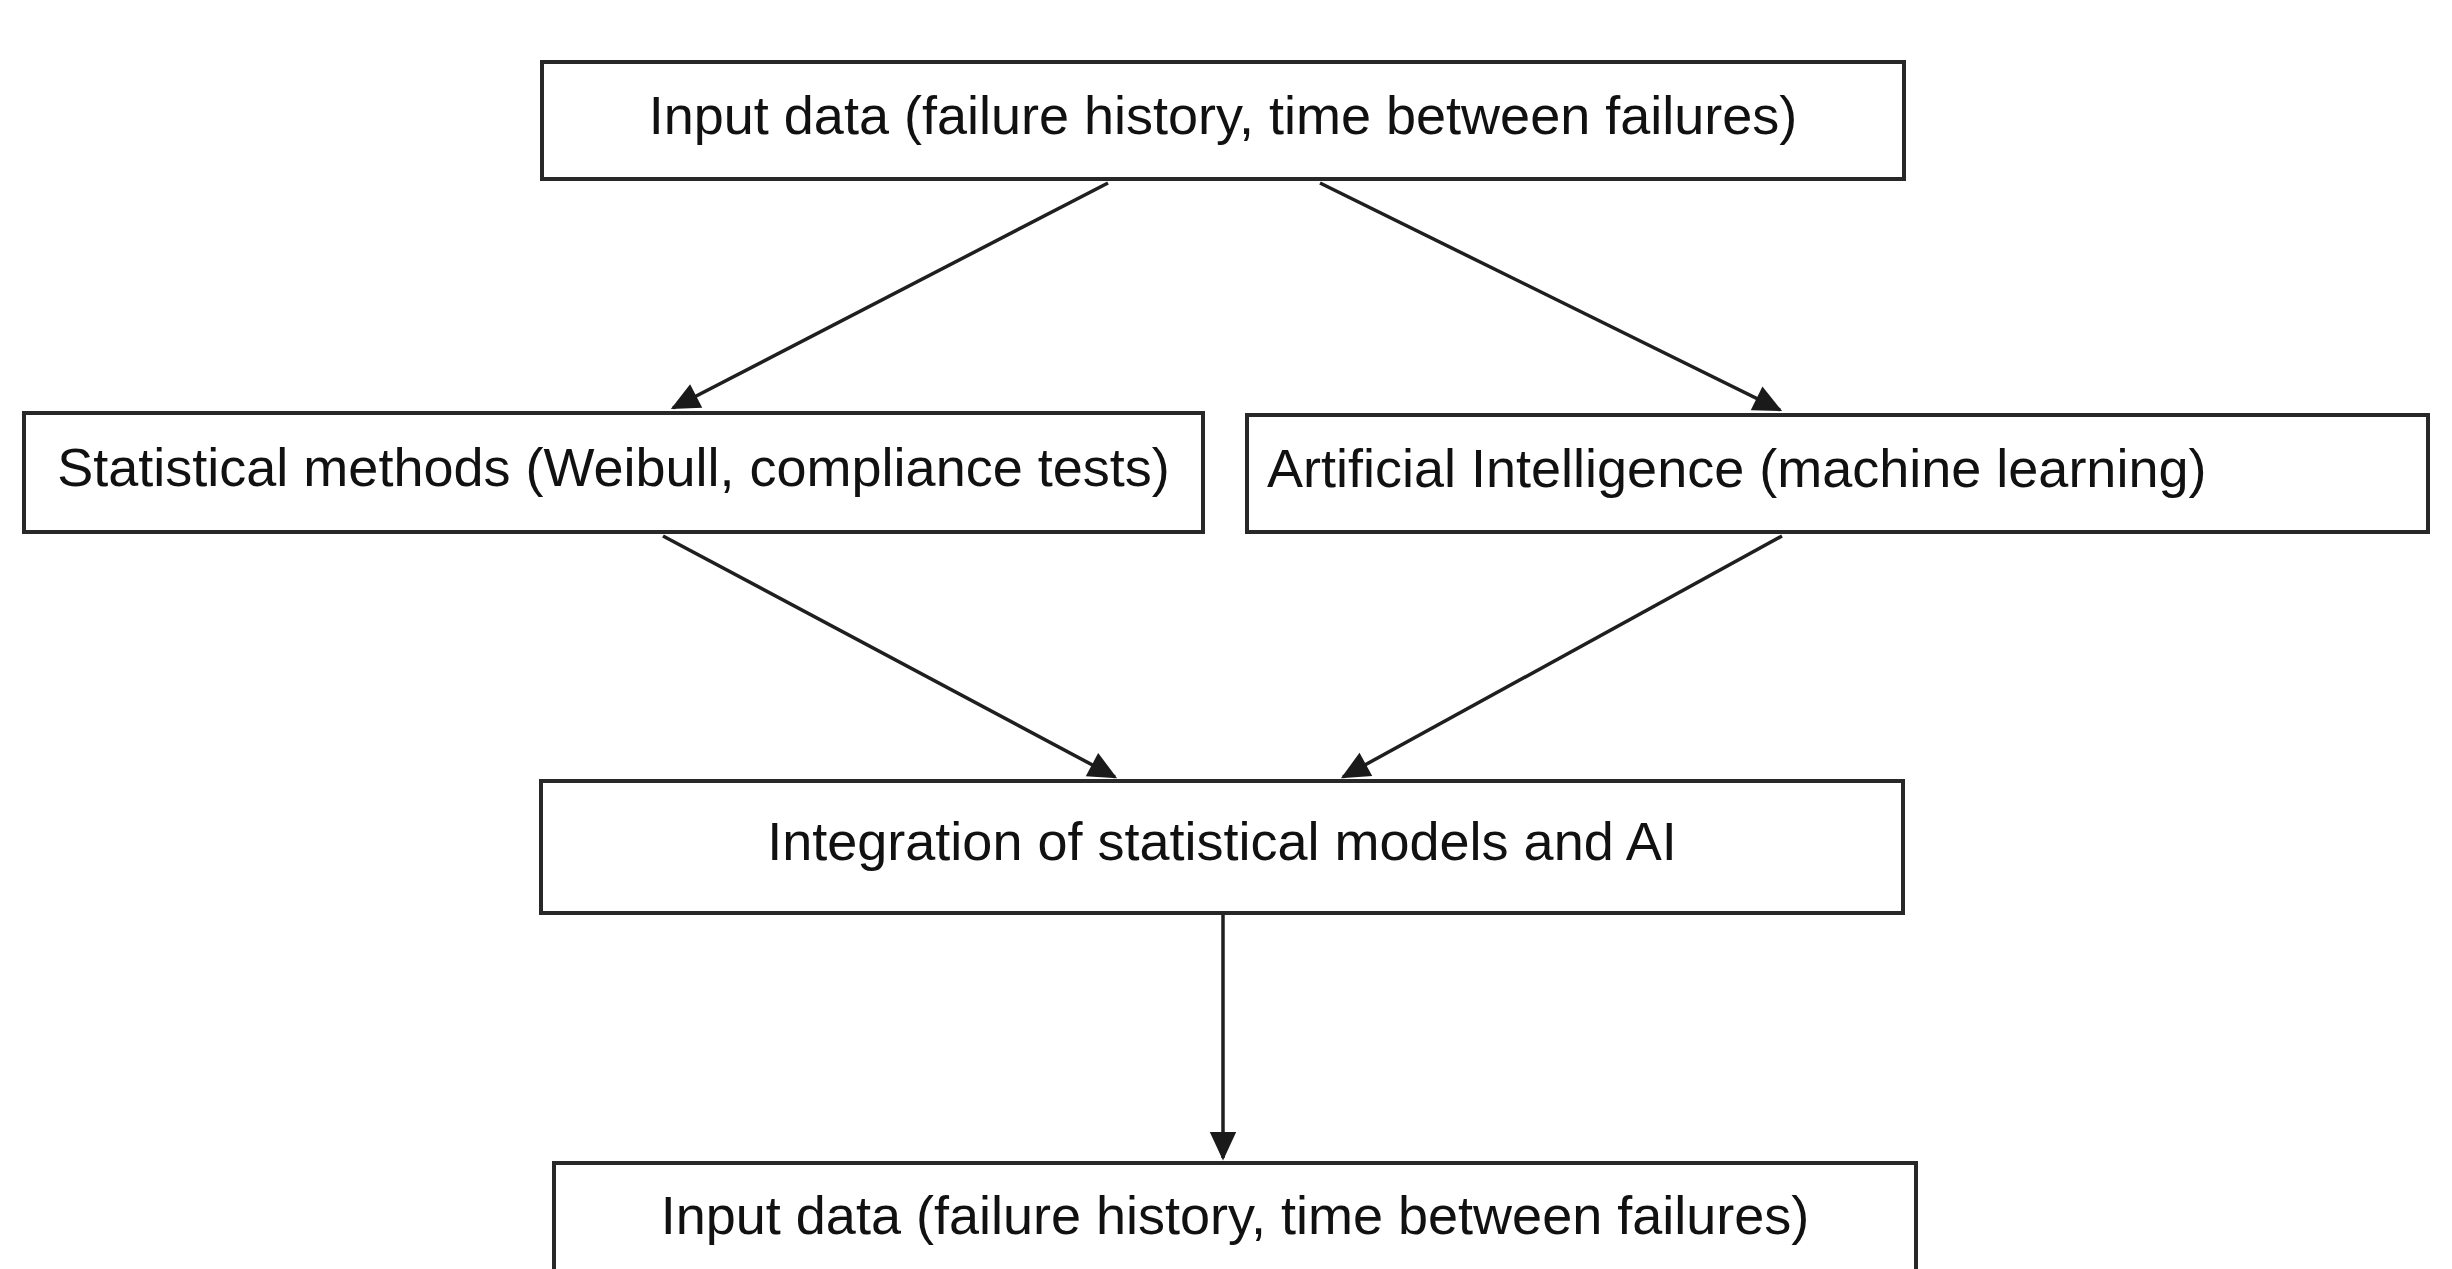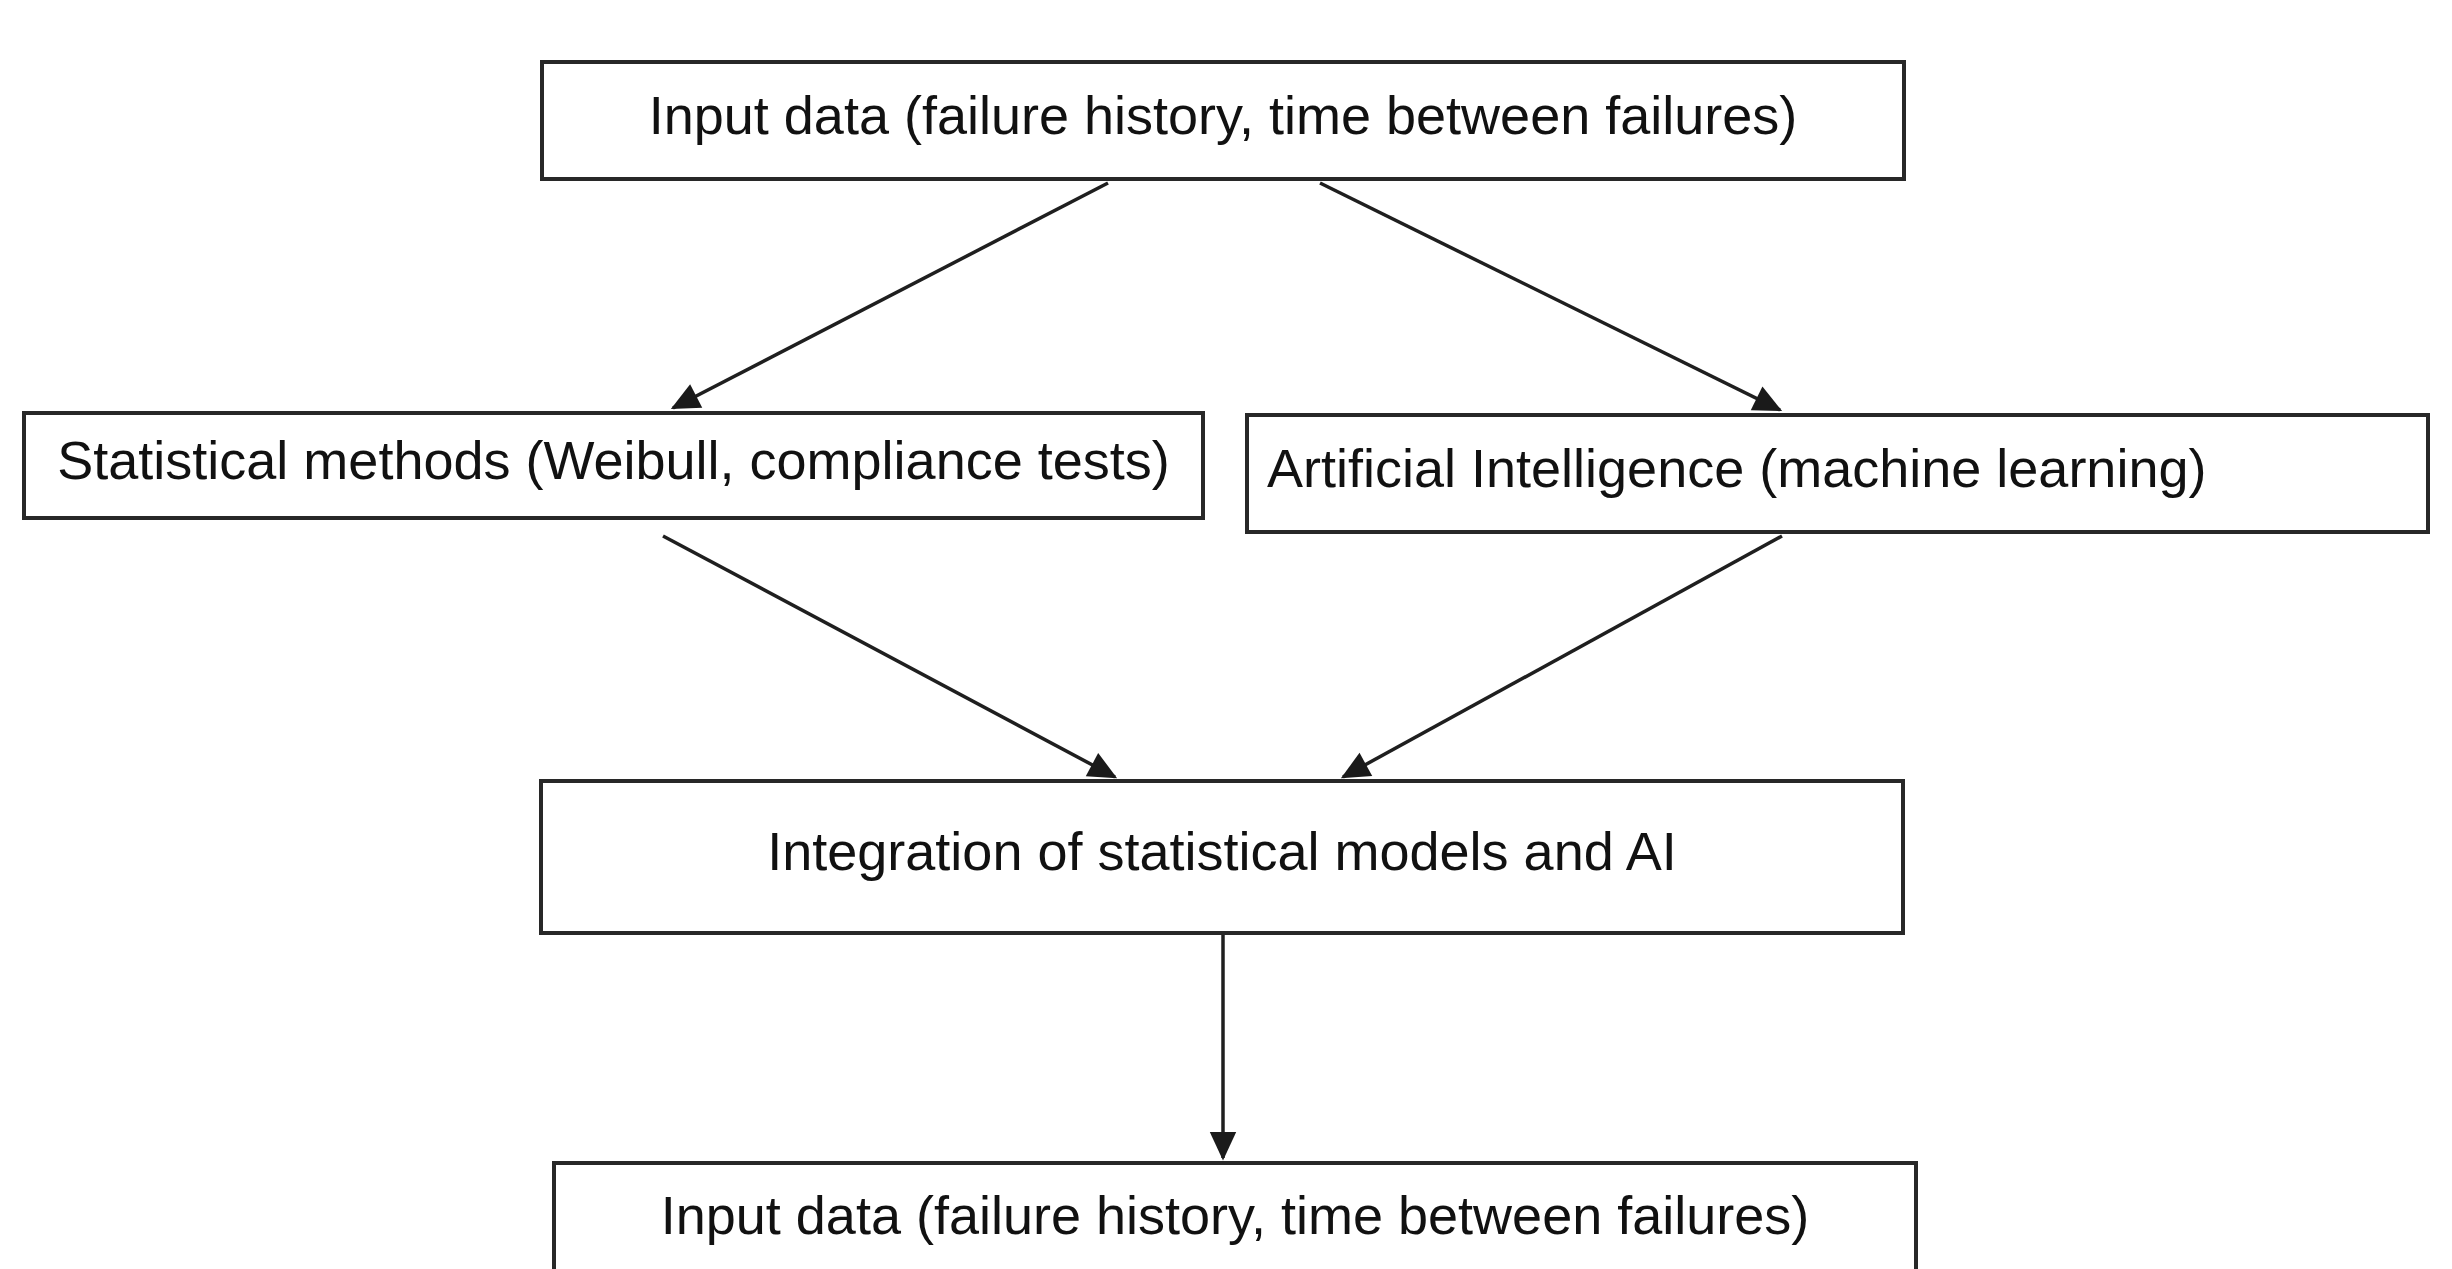--- a/index.html
+++ b/index.html
@@ -32,23 +32,23 @@
     padding-bottom: 12px;
     font-size: 54px;
     color: #111111;
     white-space: nowrap;
   }
   .node.left-align {
     justify-content: flex-start;
     padding-left: 18px;
   }
   .node-top         { left: 540px;  top: 24px;   width: 1366px; height: 121px; }
-  .node-statistical { left: 22px;   top: 375px;  width: 1183px; height: 109px; }
+  .node-statistical { left: 22px;   top: 375px;  width: 1183px; height: 123px; }
   .node-ai          { left: 1245px; top: 377px;  width: 1185px; height: 121px; }
-  .node-integration { left: 539px;  top: 743px;  width: 1366px; height: 156px; }
+  .node-integration { left: 539px;  top: 743px;  width: 1366px; height: 136px; }
   .node-bottom      { left: 552px;  top: 1125px; width: 1366px; height: 120px; }
 </style>
 </head>
 <body>
 
 <div class="canvas">
 
   <svg class="edges-layer" viewBox="0 0 2452 1269" xmlns="http://www.w3.org/2000/svg">
     <defs>
       <marker id="arrowhead" viewBox="0 0 10 10" refX="9.2" refY="5" markerWidth="38" markerHeight="30" orient="auto" markerUnits="userSpaceOnUse">

